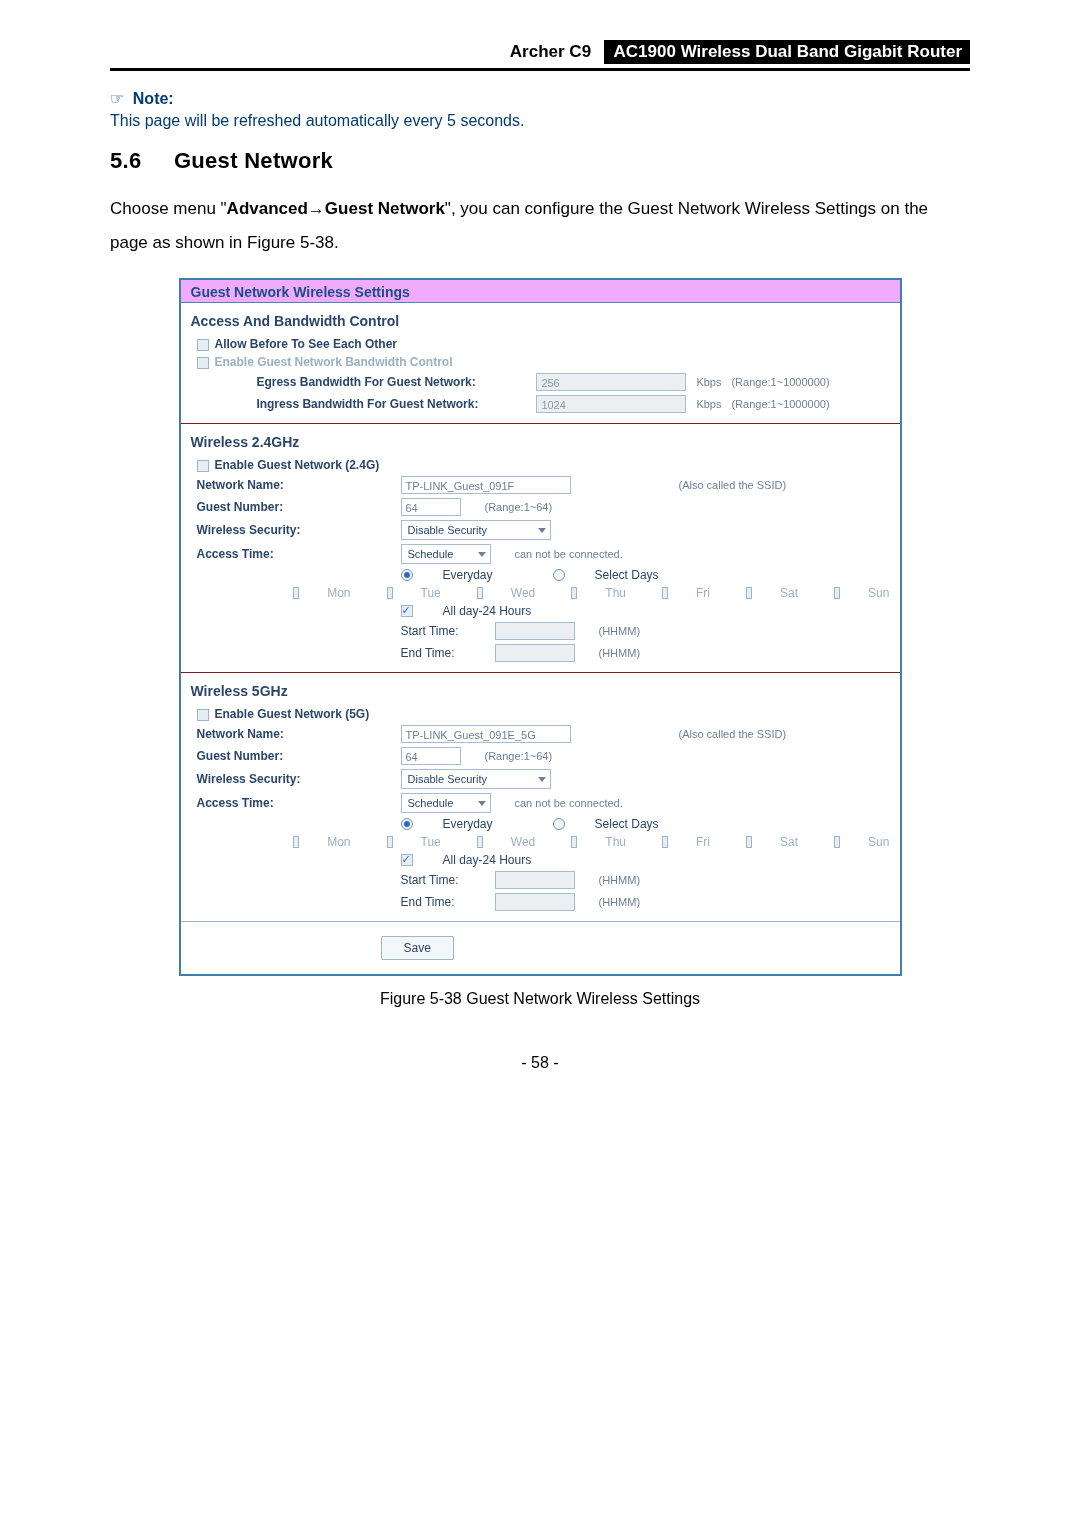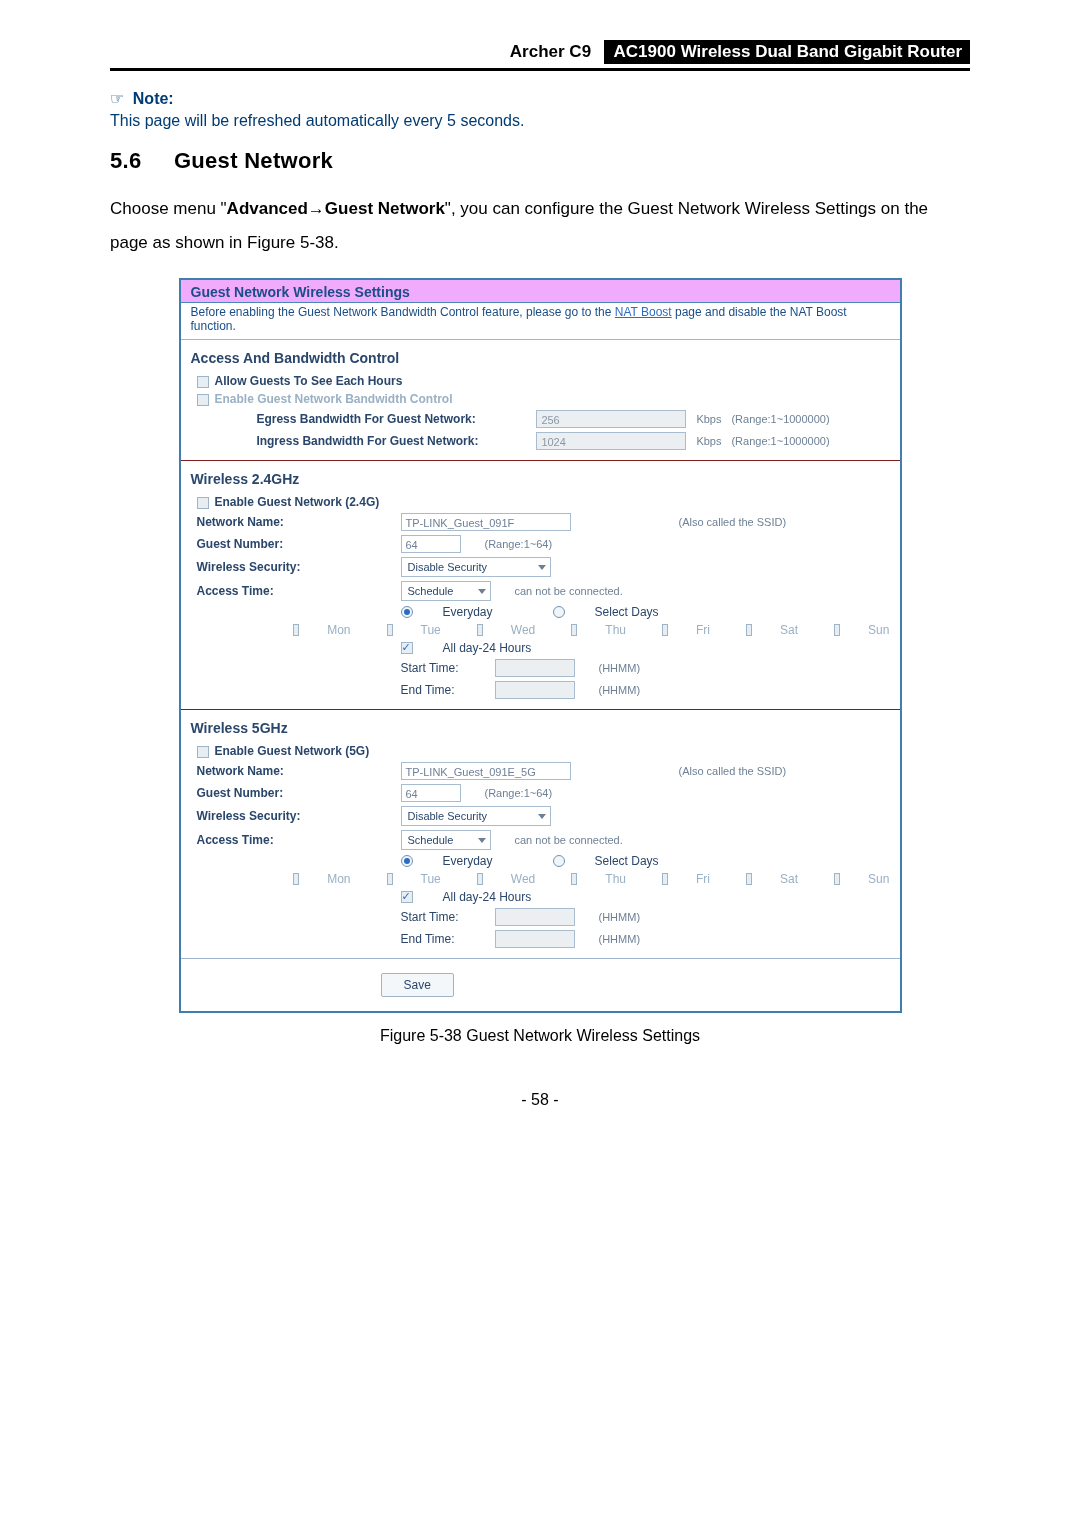--- a/index.html
+++ b/index.html
@@ -149,27 +149,24 @@
     <span class="section-number">5.6</span>
     <span>Guest Network</span>
   </div>
 
   <div class="body-text">
     <span>Choose menu "</span><strong>Advanced</strong><span>→</span><strong>Guest Network</strong><span>", you can configure the Guest Network Wireless Settings on the page as shown in Figure 5-38.</span>
   </div>
 
   <div class="settings-panel">
     <div class="panel-title">Guest Network Wireless Settings</div>
-    <div class="panel-warning">
-      <span>Before enabling the Guest Network Bandwidth Control feature, please go to the </span><a href="#">NAT Boost</a><span> page and disable the NAT Boost function.</span>
-    </div>
 
     <div class="sub">
       <h3>Access And Bandwidth Control</h3>
-      <div class="row"><span class="cb"></span><span class="lbl-bold">Allow Guests To See Each Hours</span></div>
+      <div class="row"><span class="cb"></span><span class="lbl-bold">Allow Before To See Each Other</span></div>
       <div class="row"><span class="cb"></span><span class="lbl-bold dim">Enable Guest Network Bandwidth Control</span></div>
 
       <div class="bw-line">
         <span class="bw-label">Egress Bandwidth For Guest Network:</span>
         <span class="input ro" style="width:150px">256</span>
         <span class="hint">Kbps</span>
         <span class="hint">(Range:1~1000000)</span>
       </div>
       <div class="bw-line">
         <span class="bw-label">Ingress Bandwidth For Guest Network:</span>

